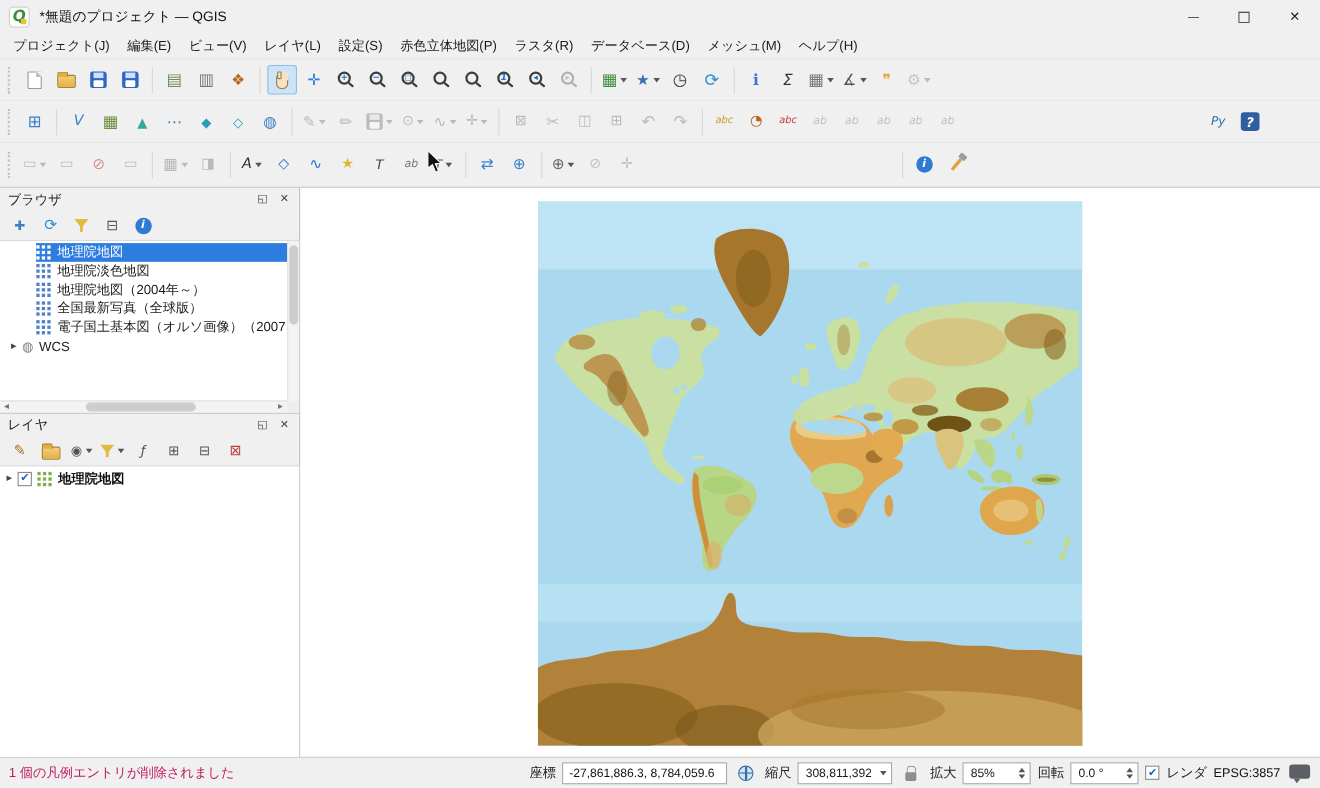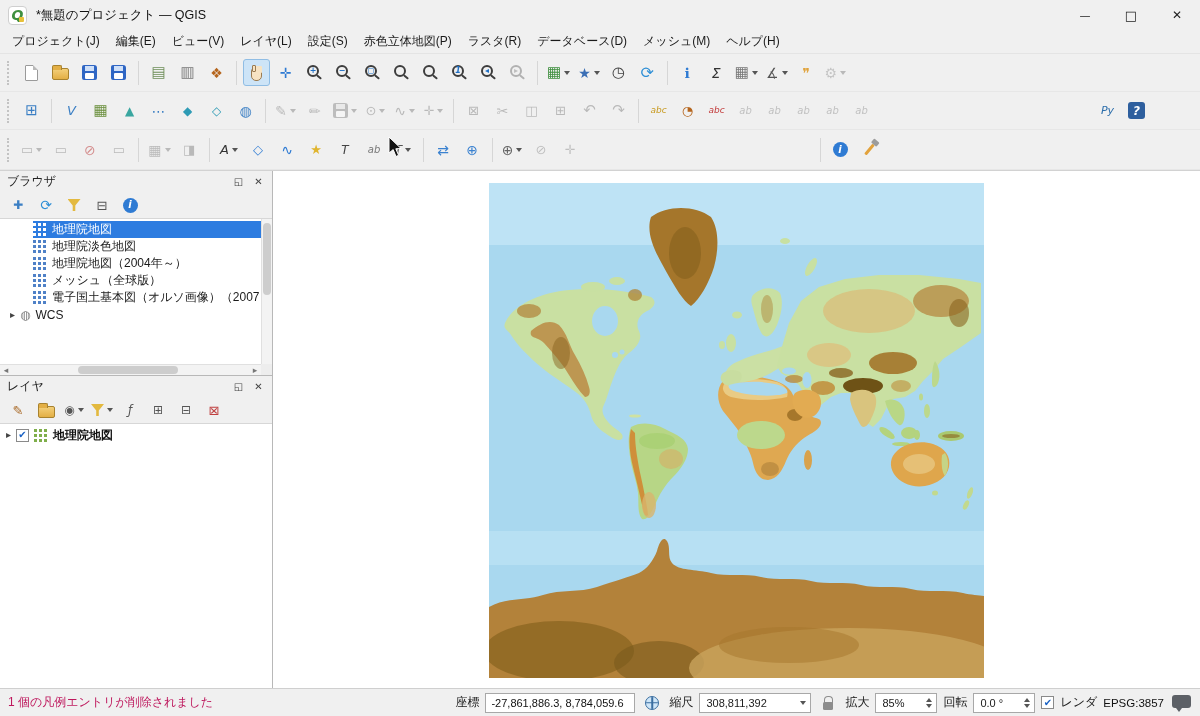--- a/index.html
+++ b/index.html
@@ -104,21 +104,21 @@
   .search-input{width:215px;height:20px;border:1px solid #b5b5b5;border-radius:3px;padding:0 6px 0 26px;font-size:12px;background:#fdfdfd;color:#222;font-family:inherit}
   .search-ic{position:absolute;left:8px;top:6px}
   .sb-msg{color:#be185d;flex:1;white-space:nowrap;overflow:hidden}
   .sb-right{display:flex;align-items:center;gap:6px;margin-left:auto}
   .sb-label{color:#222;white-space:nowrap}
   .sb-input{height:20px;border:1px solid #a8a8a8;background:#fff;font-size:11px;padding:0 5px;font-family:inherit;color:#111}
   .coord{width:150px}
   .sbtn{background:none;border:none;display:inline-flex;align-items:center;justify-content:center;width:22px;height:22px;padding:0}
   .combo{display:inline-flex;align-items:center;height:20px;border:1px solid #a8a8a8;background:#fff;font-size:11px;padding:0 4px 0 6px;gap:4px}
   .combo .dd{margin-left:4px}
-  .combo.scale{width:112px}
+  .combo.scale{width:86px}
   .combo.spin{width:62px}
   .combo-text{flex:1;white-space:nowrap;overflow:hidden}
   .updown{display:inline-flex;flex-direction:column;justify-content:center;gap:2px}
   .updown i{width:0;height:0;border-left:3.5px solid transparent;border-right:3.5px solid transparent;display:block}
   .updown .up{border-bottom:4px solid #555}
   .updown .down{border-top:4px solid #555}
   .crs{background:none;border:none;font-size:11.5px;color:#111;font-family:inherit;white-space:nowrap}
 </style>
 </head>
 <body>
@@ -479,21 +479,21 @@
             <div class="tree-row">
                 <span class="gridwrap">
                   <i class="grid-ic"></i>
                 </span>
                 <span>地理院地図（2004年～）</span>
               </div>
             <div class="tree-row">
                 <span class="gridwrap">
                   <i class="grid-ic"></i>
                 </span>
-                <span>メッシュ（全球版）</span>
+                <span>全国最新写真（全球版）</span>
               </div>
             <div class="tree-row">
                 <span class="gridwrap">
                   <i class="grid-ic"></i>
                 </span>
                 <span>電子国土基本図（オルソ画像）（2007～）</span>
               </div>
             <div class="tree-row shallow">
                 <i class="ig caret" style="color: rgb(68, 68, 68); font-size: 10px;">▸</i>
                 <i class="ig" style="color: rgb(122, 122, 122); font-size: 12px;">◍</i>

